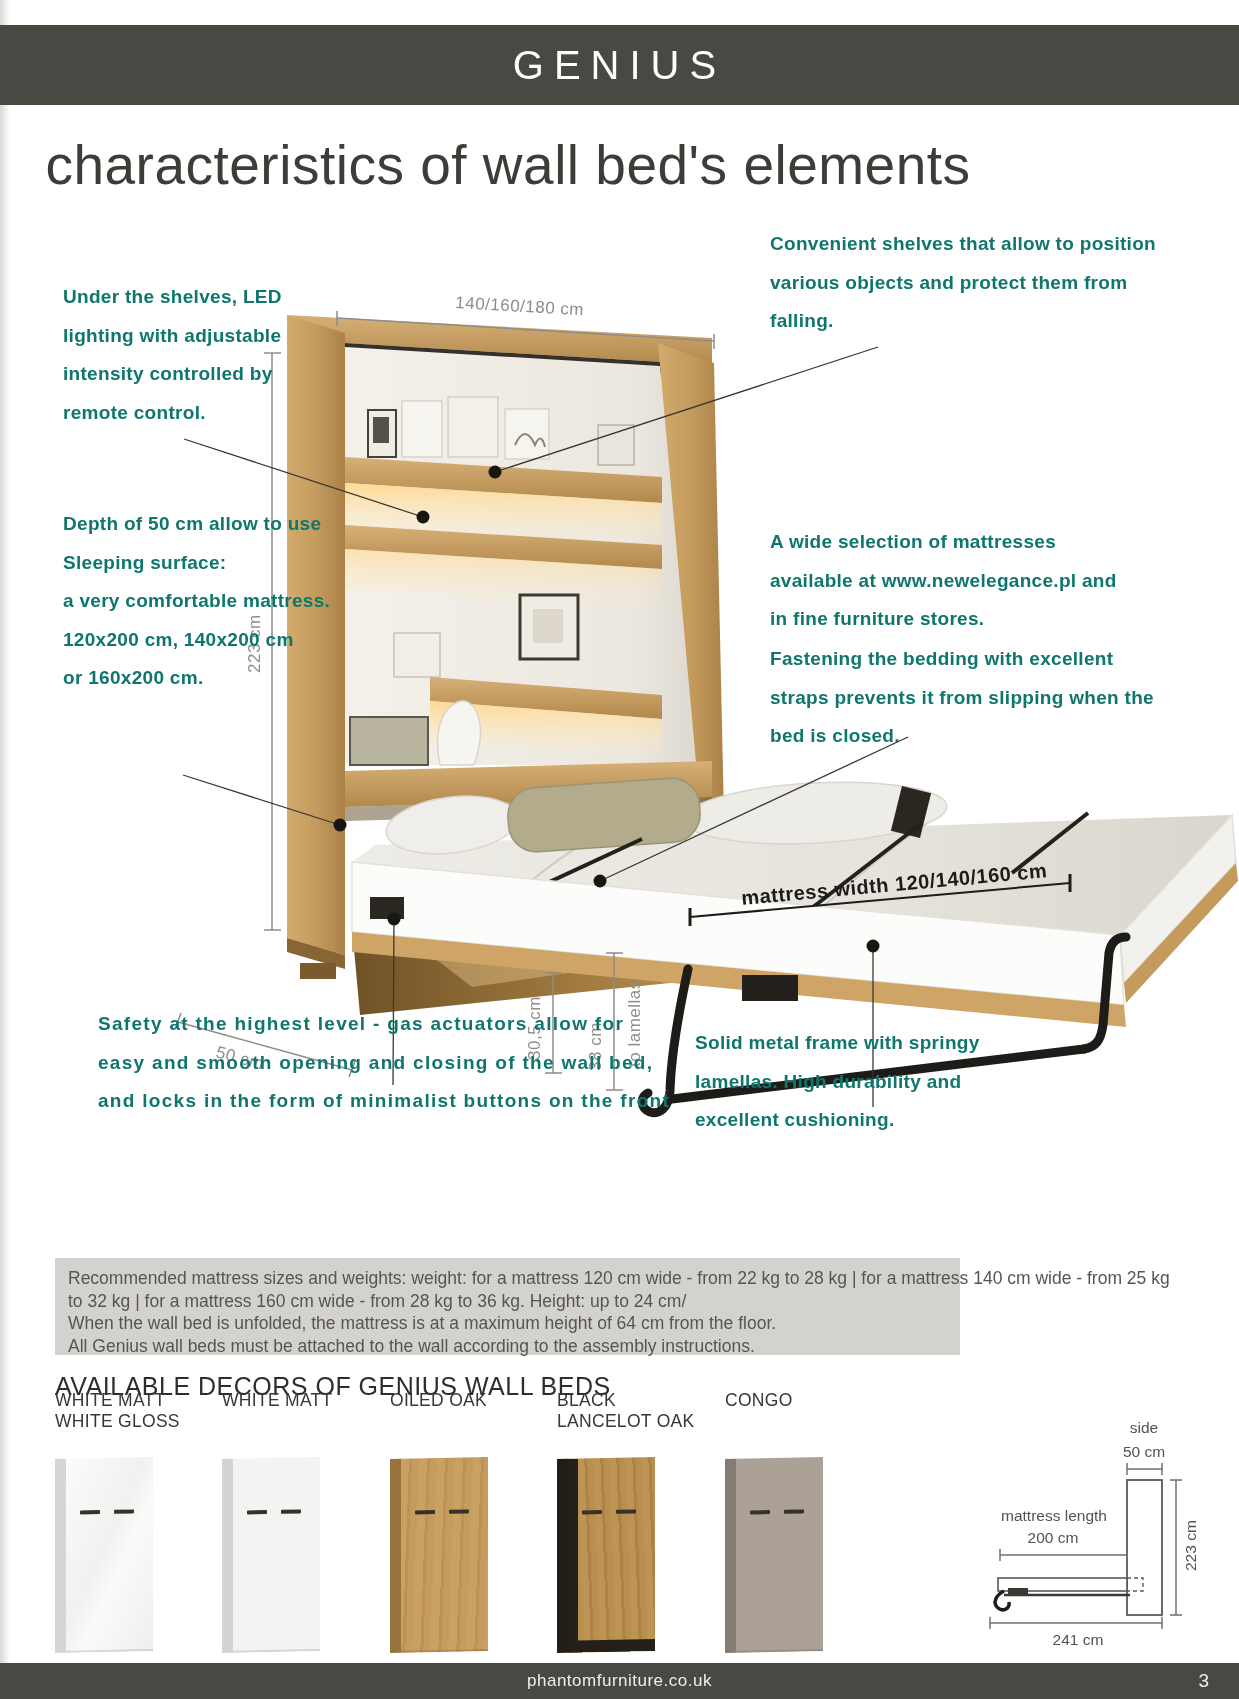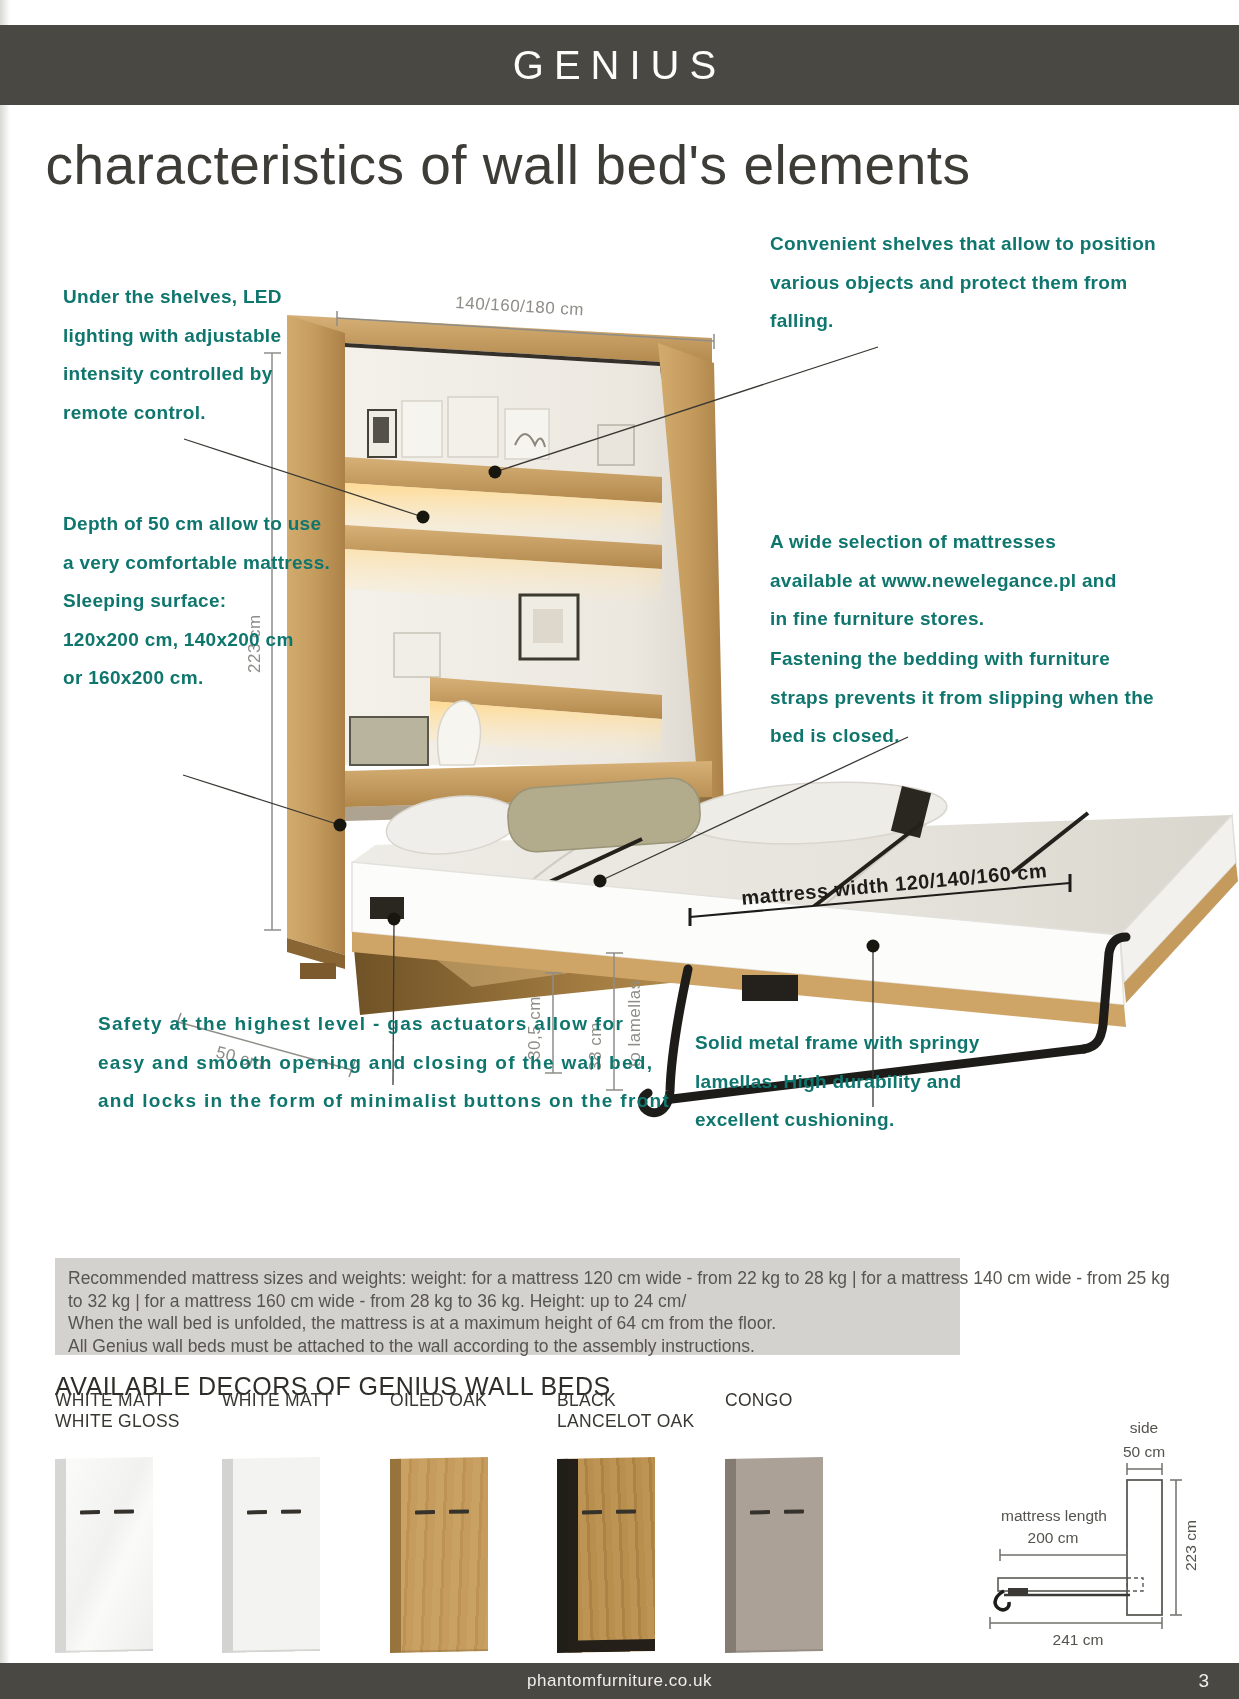--- a/index.html
+++ b/index.html
@@ -233,32 +233,32 @@
   <div>intensity controlled by</div>
   <div>remote control.</div>
 </div>
 <div id="ann-shelves" class="ann">
   <div>Convenient shelves that allow to position</div>
   <div>various objects and protect them from</div>
   <div>falling.</div>
 </div>
 <div id="ann-depth" class="ann">
   <div>Depth of 50 cm allow to use</div>
+  <div>Sleeping surface:</div>
   <div>a very comfortable mattress.</div>
-  <div>Sleeping surface:</div>
   <div>120x200 cm, 140x200 cm</div>
   <div>or 160x200 cm.</div>
 </div>
 <div id="ann-mattresses" class="ann">
   <div>A wide selection of mattresses</div>
   <div>available at www.newelegance.pl and</div>
   <div>in fine furniture stores.</div>
 </div>
 <div id="ann-fastening" class="ann">
-  <div>Fastening the bedding with furniture</div>
+  <div>Fastening the bedding with excellent</div>
   <div>straps prevents it from slipping when the</div>
   <div>bed is closed.</div>
 </div>
 <div id="ann-safety" class="ann">
   <div>Safety at the highest level - gas actuators allow for</div>
   <div>easy and smooth opening and closing of the wall bed,</div>
   <div>and locks in the form of minimalist buttons on the front</div>
 </div>
 <div id="ann-frame" class="ann">
   <div>Solid metal frame with springy</div>

